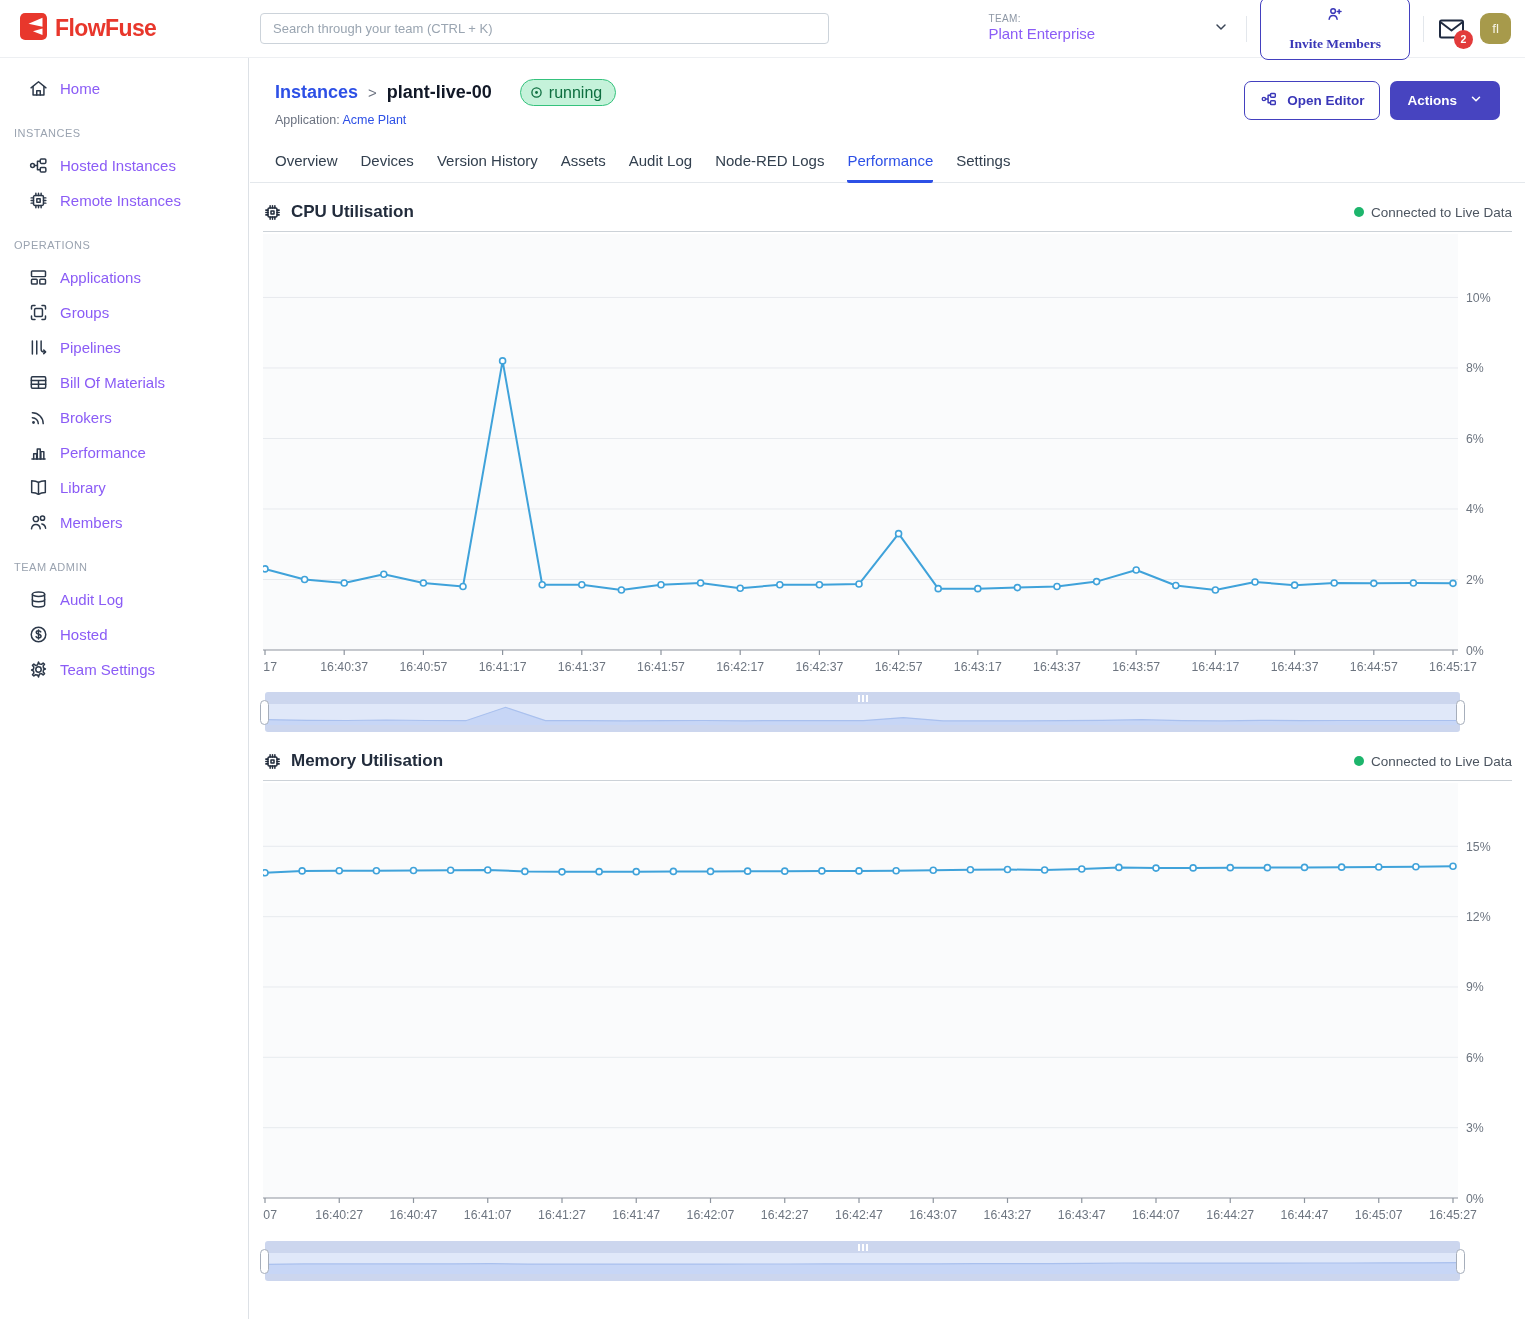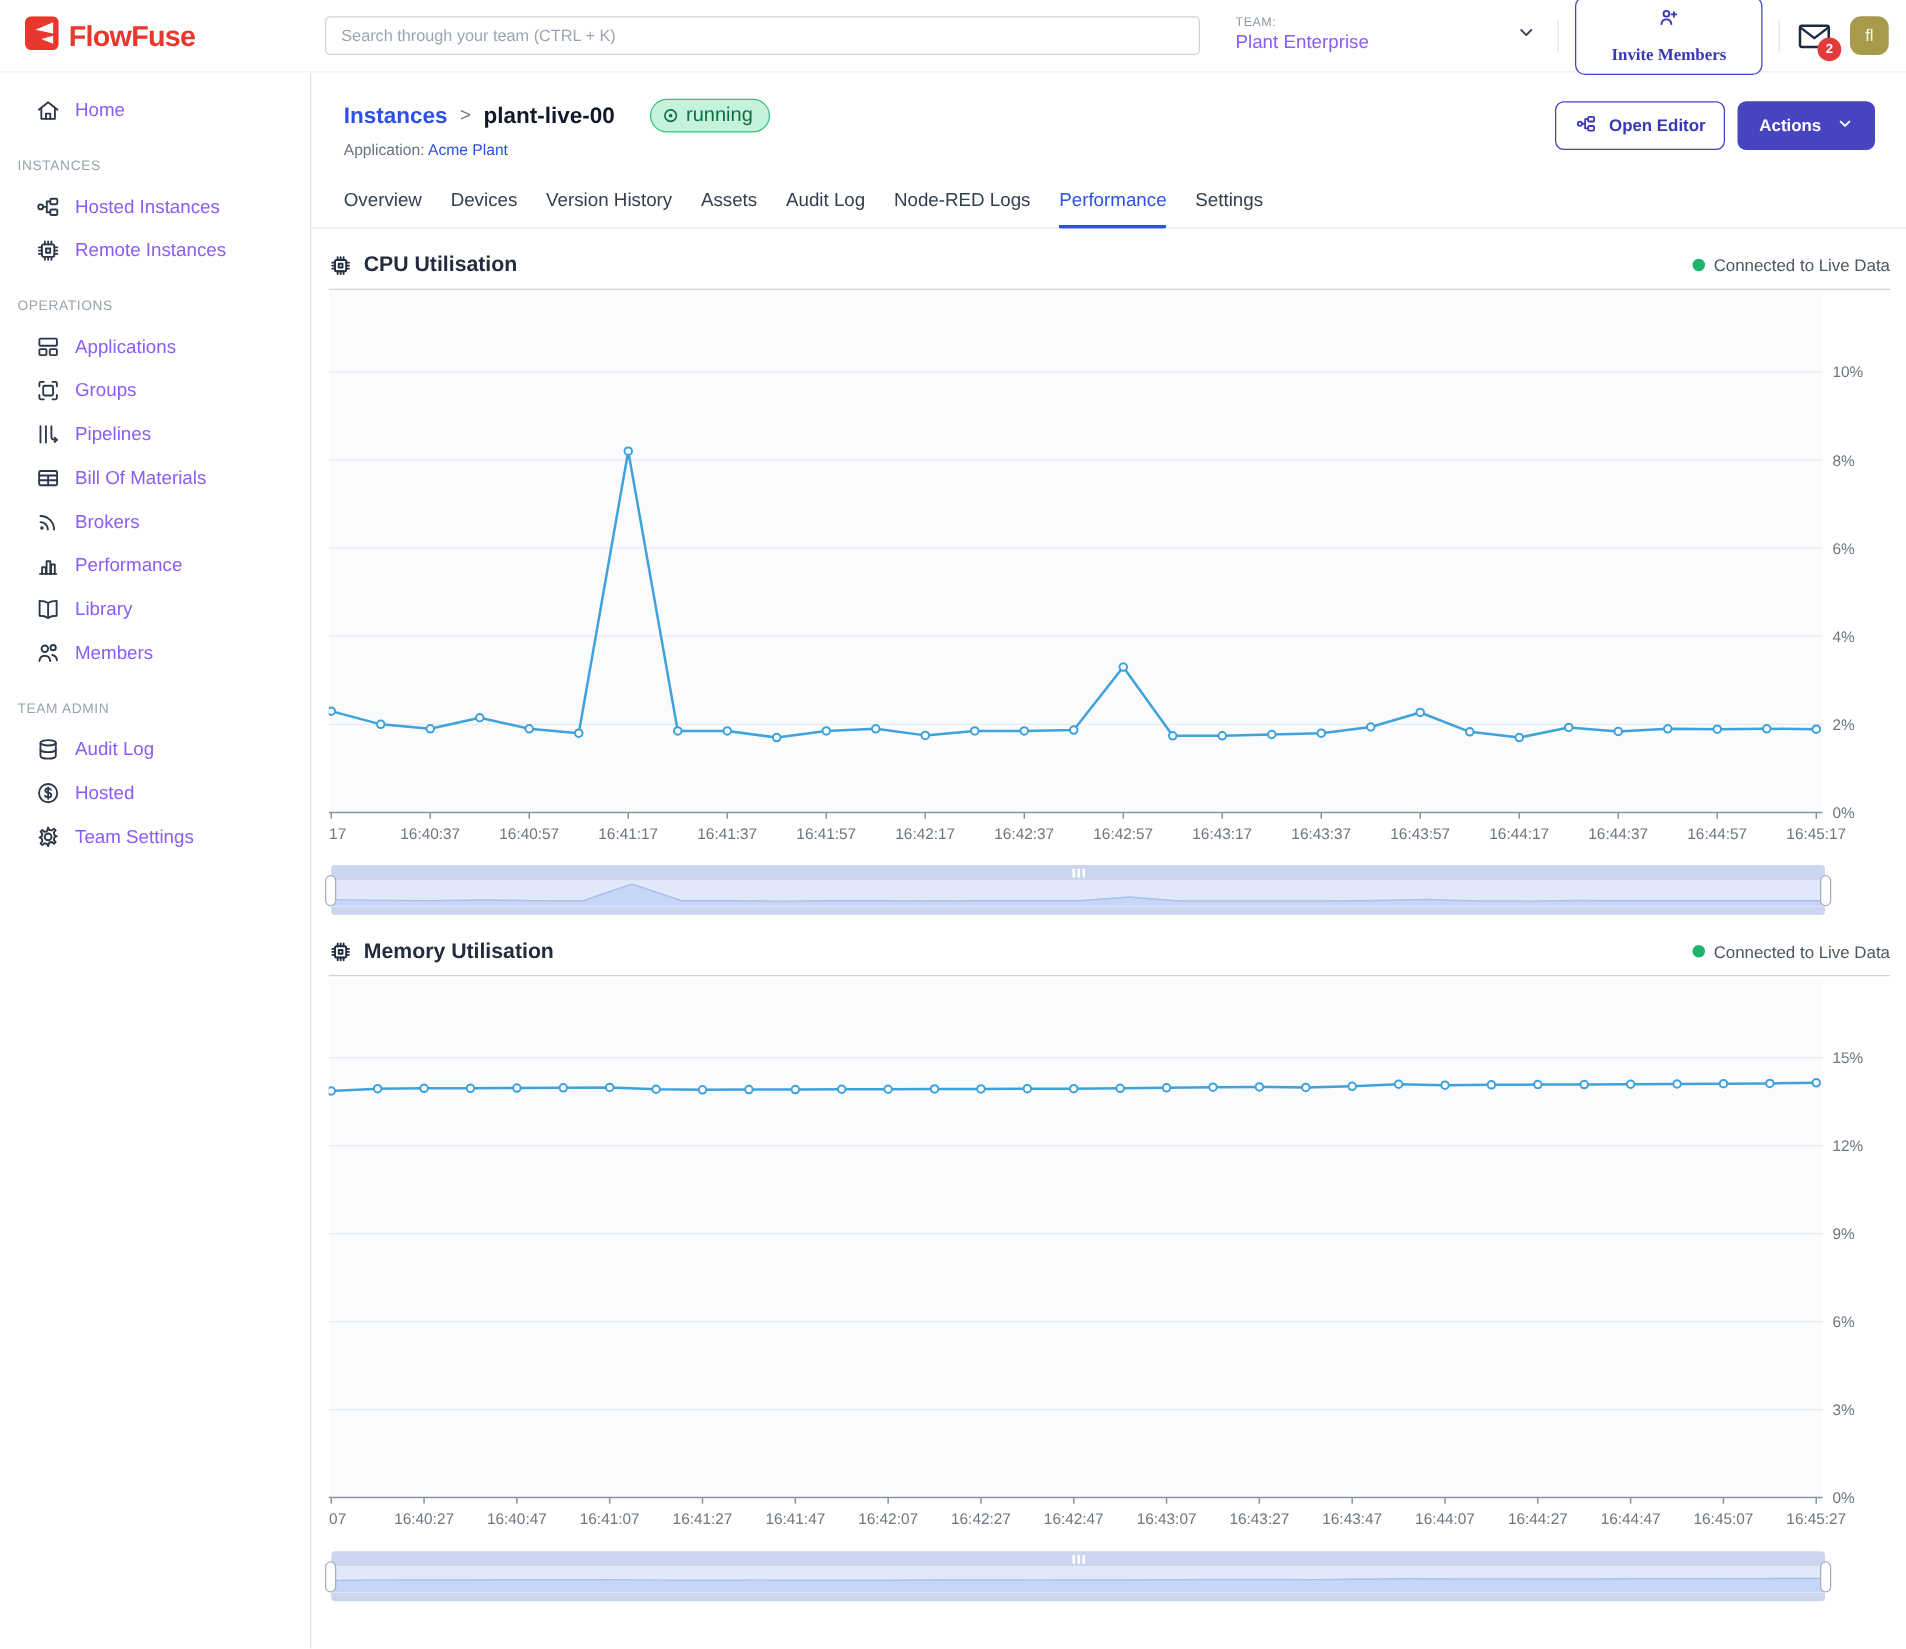--- a/index.html
+++ b/index.html
@@ -4,21 +4,21 @@
 <style>
   html,body { margin:0; padding:0; background:#fff; }
   body { font-family:"Liberation Sans", sans-serif; color:#1f2937; }
   .app { position:relative; width:1525px; height:1319px; background:#ffffff; overflow:hidden; }
 
   
   .topbar { position:absolute; top:0; left:0; right:0; height:57px; background:#fff; border-bottom:1px solid #edeff2; z-index:10; }
   .logo { position:absolute; left:20px; top:13px; display:flex; align-items:center; gap:8px; }
   .logo-text { font-size:23px; font-weight:bold; color:#e8372c; letter-spacing:-0.6px; }
   .search-wrap { position:absolute; left:260px; top:13px; }
-  .search-wrap input { width:700px; height:31px; box-sizing:border-box; border:1px solid #ccd3da; border-radius:4px; padding:0 12px; font-size:13px; color:#374151; font-family:"Liberation Sans", sans-serif; outline:none; }
+  .search-wrap input { width:569px; height:31px; box-sizing:border-box; border:1px solid #ccd3da; border-radius:4px; padding:0 12px; font-size:13px; color:#374151; font-family:"Liberation Sans", sans-serif; outline:none; }
   .search-wrap input::placeholder { color:#9aa5b1; }
   .topbar-right { position:absolute; right:14px; top:0; height:57px; display:flex; align-items:center; gap:13px; }
   .team-select { display:flex; align-items:center; cursor:pointer; margin-right:4px; }
   .team-text { display:flex; flex-direction:column; line-height:1.25; }
   .team-label { font-size:10px; color:#8d97a5; letter-spacing:0.4px; }
   .team-name { font-size:15px; color:#8b5cf6; }
   .team-caret { margin-left:118px; color:#3a4556; }
   .vdiv { width:1px; height:26px; background:#e3e7ec; }
   .invite-btn { display:flex; align-items:center; gap:9px; border:1.6px solid #4340bf; color:#3a37b8; border-radius:8px; padding:7px 28px; font-weight:bold; font-size:13.5px; background:#fff; cursor:pointer; font-family:Liberation Serif, serif;flex-direction:column; }
   .mail-wrap { position:relative; width:30px; height:24px; cursor:pointer; color:#1f2a40; }

